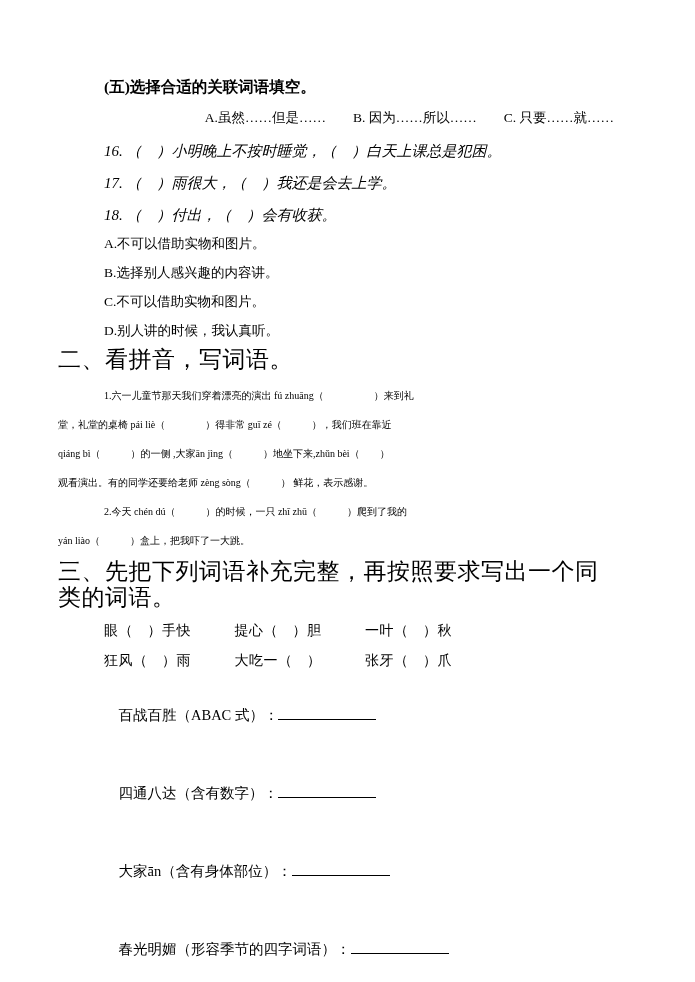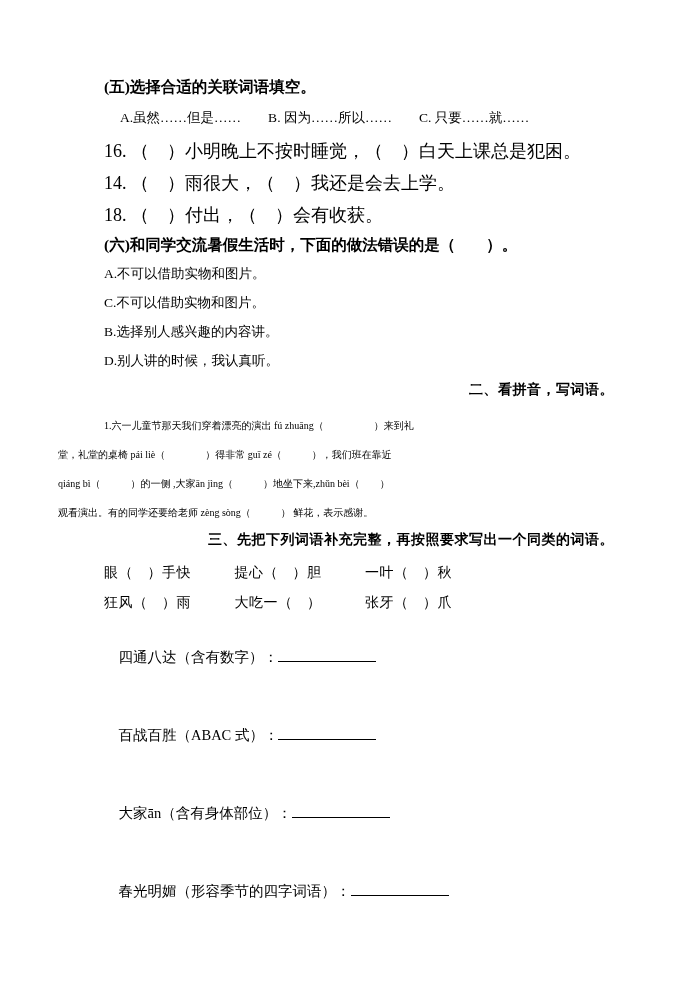--- a/index.html
+++ b/index.html
@@ -5,65 +5,68 @@
   * { margin:0; padding:0; box-sizing:border-box; }
   html,body { background:#ffffff; }
   body {
     width:695px; height:982px; overflow:hidden;
     font-family:"Liberation Serif","DejaVu Serif",serif;
     color:#000;
   }
   .page { width:670px; height:982px; padding:76px 56px 0 58px; background:#fff; }
   .line { white-space:pre-wrap; }
   .ind  { padding-left:46px; }
-  .opt-ind { padding-left:62px; }
+  .opt-ind { padding-left:62px;text-align:right; }
   .h-sub  { font-weight:bold; font-size:15.5px; line-height:22px; }
-  .h-main { font-weight:bold; font-size:14px; line-height:26px; letter-spacing:0.5px;text-align:right; }
-  .q      { font-size:18px;   line-height:22px; }
+  .h-main { font-weight:normal; font-size:23px; line-height:26px; letter-spacing:0.5px; }
+  .q      { font-size:15px;   line-height:22px;font-style:italic; }
   .small  { font-size:13.5px; line-height:20px; }
   .para   { font-size:10px;   line-height:29px; }
   .idiom  { font-size:14px;   line-height:24px; letter-spacing:0.5px; }
   .fill   { font-size:14.5px; line-height:24px; }
   .uline  { display:inline-block; width:98px; height:14px; border-bottom:1.2px solid #000; }
   .mb4{margin-bottom:4px}.mb6{margin-bottom:6px}.mb8{margin-bottom:8px}
   .mb9{margin-bottom:9px}.mb10{margin-bottom:10px}.mb12{margin-bottom:12px}
 </style>
 </head>
 <body>
 
 <div class="page">
 
   <div class="line h-sub ind mb10">(五)选择合适的关联词语填空。</div>
   <div class="line small opt-ind mb12">A.虽然……但是……　　B. 因为……所以……　　C. 只要……就……</div>
   <div class="line q ind mb10">16. （　）小明晚上不按时睡觉，（　）白天上课总是犯困。</div>
-  <div class="line q ind mb10">14. （　）雨很大，（　）我还是会去上学。</div>
+  <div class="line q ind mb10">17. （　）雨很大，（　）我还是会去上学。</div>
   <div class="line q ind mb8">18. （　）付出，（　）会有收获。</div>
 
-  <div class="line h-sub ind mb8">(六)和同学交流暑假生活时，下面的做法错误的是（　　）。</div>
   <div class="line small ind mb9">A.不可以借助实物和图片。</div>
+  <div class="line small ind mb9">B.选择别人感兴趣的内容讲。</div>
   <div class="line small ind mb9">C.不可以借助实物和图片。</div>
-  <div class="line small ind mb9">B.选择别人感兴趣的内容讲。</div>
   <div class="line small ind mb6">D.别人讲的时候，我认真听。</div>
 
   <div class="line h-main mb8">二、看拼音，写词语。</div>
   <div>
     <div class="line para ind">1.六一儿童节那天我们穿着漂亮的演出 fú zhuāng（　　　　　）来到礼</div>
     <div class="line para">堂，礼堂的桌椅 pái liè（　　　　）得非常 guī zé（　　　），我们班在靠近</div>
     <div class="line para">qiáng bì（　　　）的一侧 ,大家ān jìng（　　　）地坐下来,zhǔn bèi（　　）</div>
     <div class="line para">观看演出。有的同学还要给老师 zèng sòng（　　　） 鲜花，表示感谢。</div>
   </div>
+  <div class="mb4">
+    <div class="line para ind">2.今天 chén dú（　　　）的时候，一只 zhī zhū（　　　）爬到了我的</div>
+    <div class="line para">yán liào（　　　）盒上，把我吓了一大跳。</div>
+  </div>
 
   <div class="line h-main mb8">三、先把下列词语补充完整，再按照要求写出一个同类的词语。</div>
   <div class="line idiom ind mb6">眼（　）手快　　　提心（　）胆　　　一叶（　）秋</div>
   <div class="line idiom ind mb6">狂风（　）雨　　　大吃一（　）　　　张牙（　）爪</div>
   <div class="line fill ind mb6">
-    <span>四通八达（含有数字）：</span><span class="uline"></span>
+    <span>百战百胜（ABAC 式）：</span><span class="uline"></span>
   </div>
   <div class="line fill ind mb6">
-    <span>百战百胜（ABAC 式）：</span><span class="uline"></span>
+    <span>四通八达（含有数字）：</span><span class="uline"></span>
   </div>
   <div class="line fill ind mb6">
     <span>大家ān（含有身体部位）：</span><span class="uline"></span>
   </div>
   <div class="line fill ind mb4">
     <span>春光明媚（形容季节的四字词语）：</span><span class="uline"></span>
   </div>
 
 </div>
 

